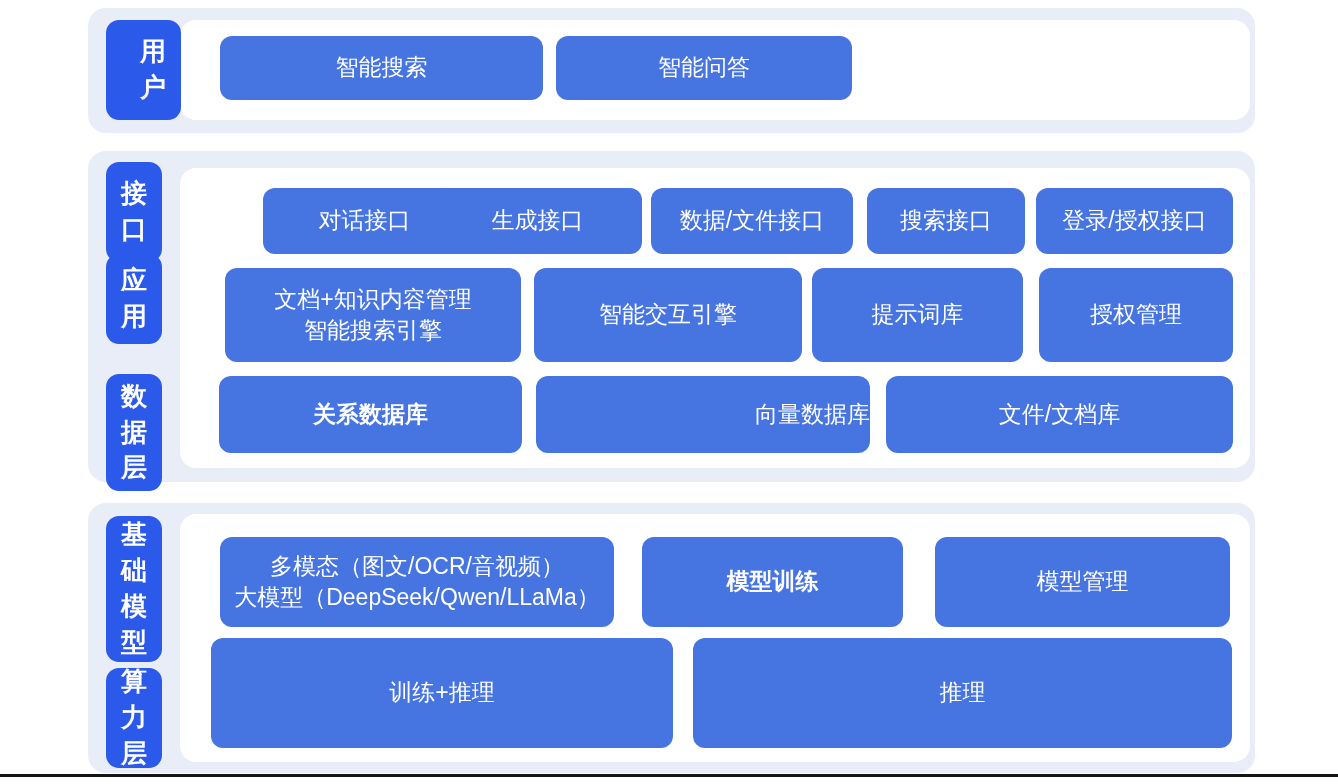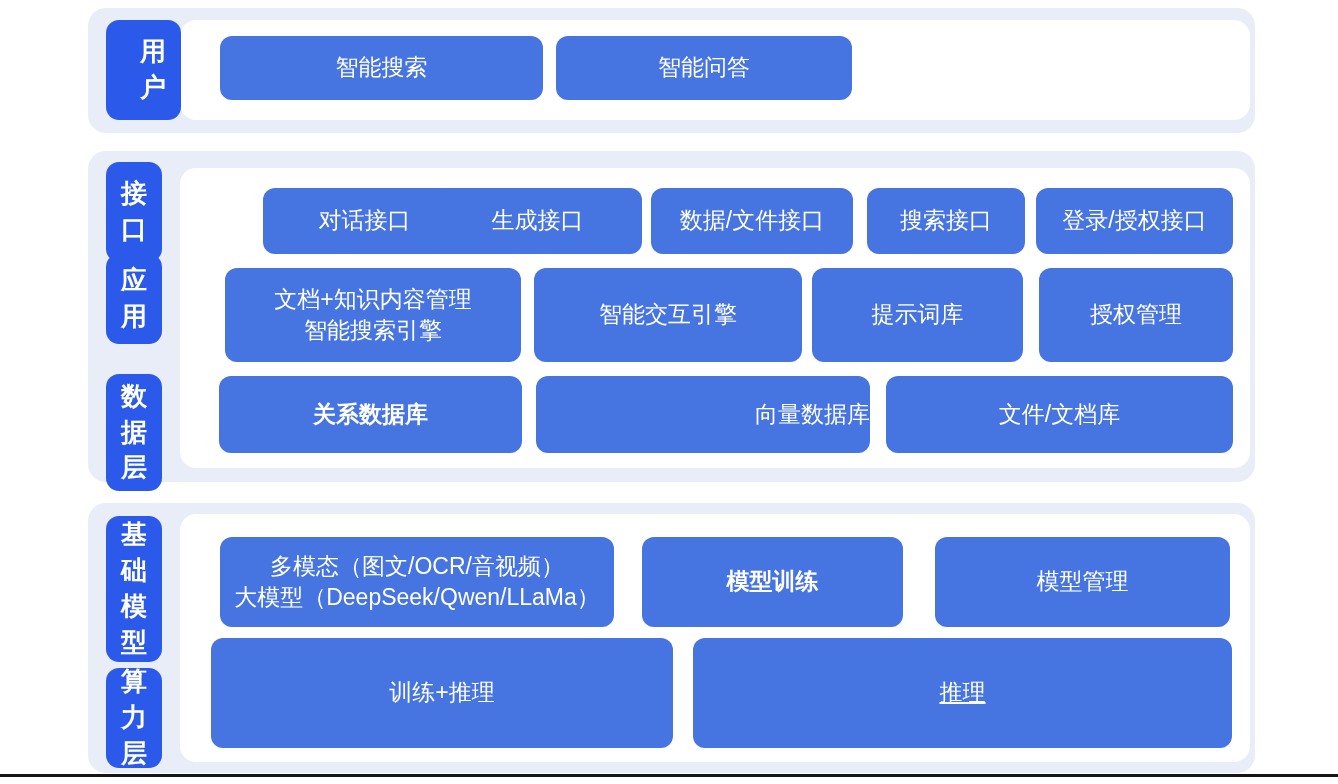--- a/index.html
+++ b/index.html
@@ -157,18 +157,18 @@
   <div class="btn" style="left:642px;top:537px;width:261px;height:90px;font-weight:bold;">
     <span>模型训练</span>
   </div>
   <div class="btn" style="left:935px;top:537px;width:295px;height:90px;">
     <span>模型管理</span>
   </div>
 
   <div class="btn" style="left:211px;top:638px;width:462px;height:110px;">
     <span>训练+推理</span>
   </div>
-  <div class="btn" style="left:693px;top:638px;width:539px;height:110px;text-decoration:underline;">
+  <div class="btn" style="left:693px;top:638px;width:539px;height:110px;">
     <span>推理</span>
   </div>
 
   <div class="bottom-rule"></div>
 </div>
 
 </body></html>

